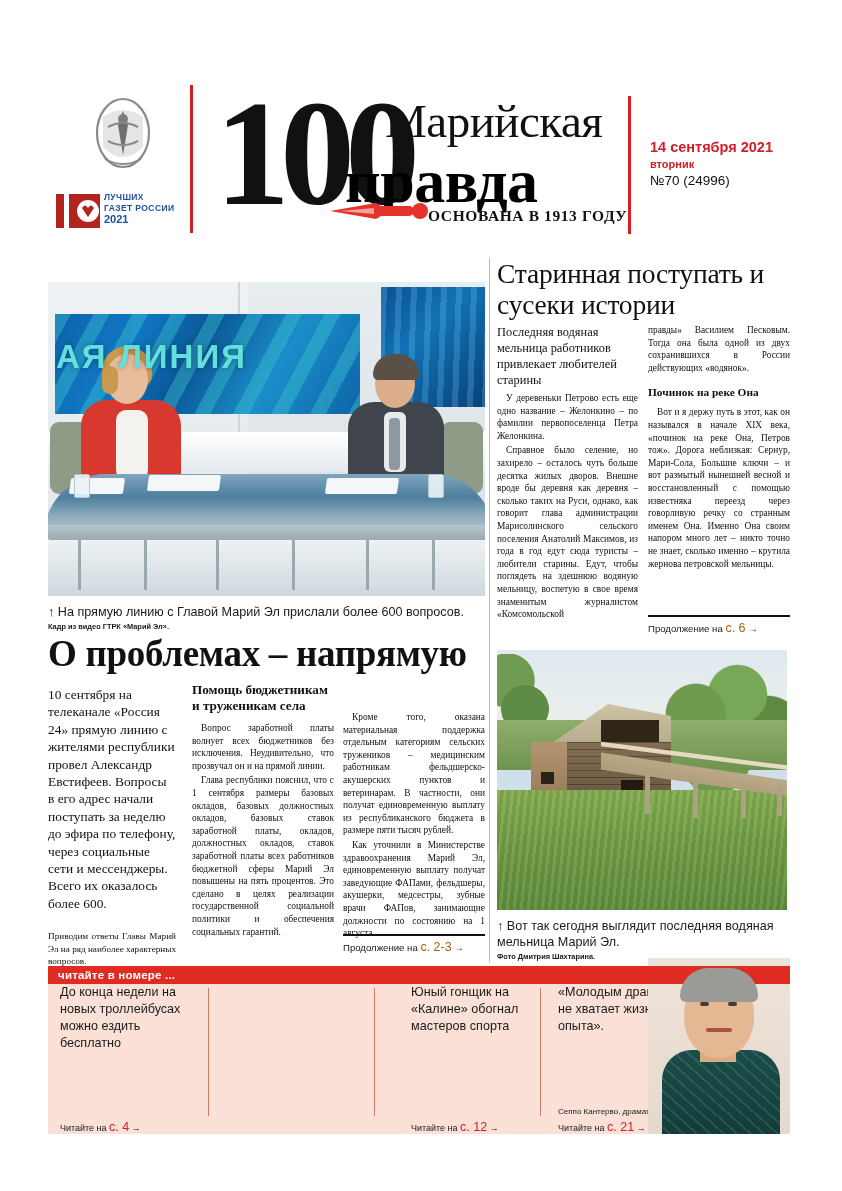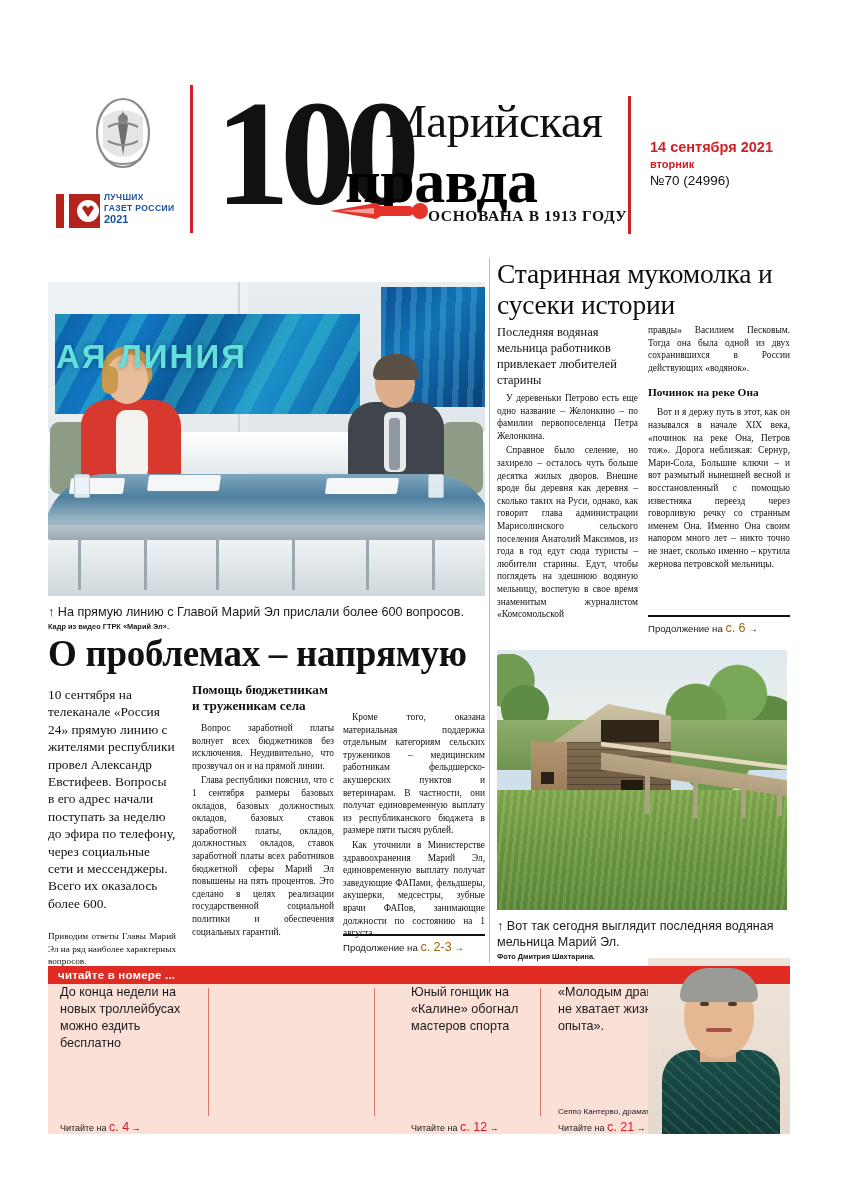--- a/index.html
+++ b/index.html
@@ -357,21 +357,21 @@
   </div>
 
   <div class="cont" style="left:343px;top:934px;">
     <span>Продолжение на</span>
     <b>с. 2-3</b>
     <span class="arrow">→</span>
   </div>
 
   <div class="vrule"></div>
 
-  <div class="headline-right">Старинная мукомолка и сусеки истории</div>
+  <div class="headline-right">Старинная поступать и сусеки истории</div>
   <div class="kicker">Последняя водяная мельница работников привлекает любителей старины</div>
 
   <div class="rcolA">
     <p class="body-p">У деревеньки Петрово есть еще одно название – Желонкино – по фамилии первопоселенца Петра Желонкина.</p>
     <p class="body-p">Справное было селение, но захирело – осталось чуть больше десятка жилых дворов. Внешне вроде бы деревня как деревня – сколько таких на Руси, однако, как говорит глава администрации Марисолинского сельского поселения Анатолий Максимов, из года в год едут сюда туристы – любители старины. Едут, чтобы поглядеть на здешнюю водяную мельницу, воспетую в свое время знаменитым журналистом «Комсомольской</p>
   </div>
 
   <div class="rcolB">
     <p class="body-p" style="text-indent:0">правды» Василием Песковым. Тогда она была одной из двух сохранившихся в России действующих «водянок».</p>
     <div class="rsub">Починок на реке Она</div>

